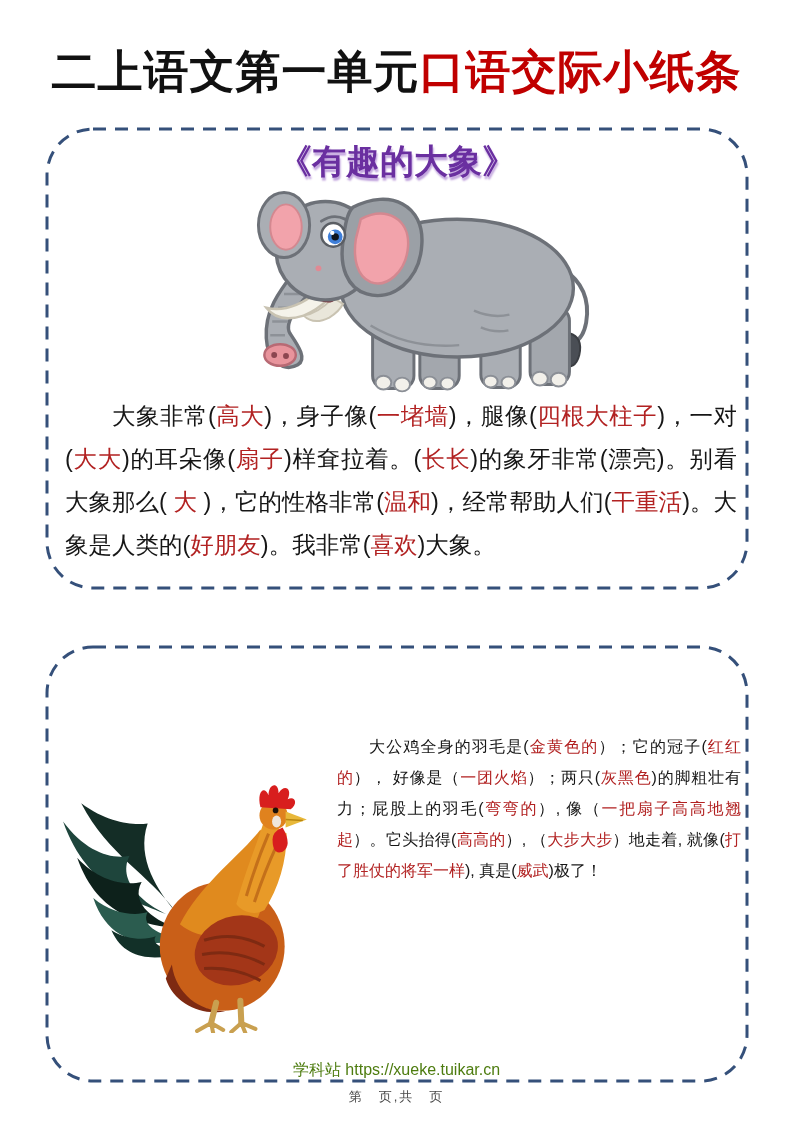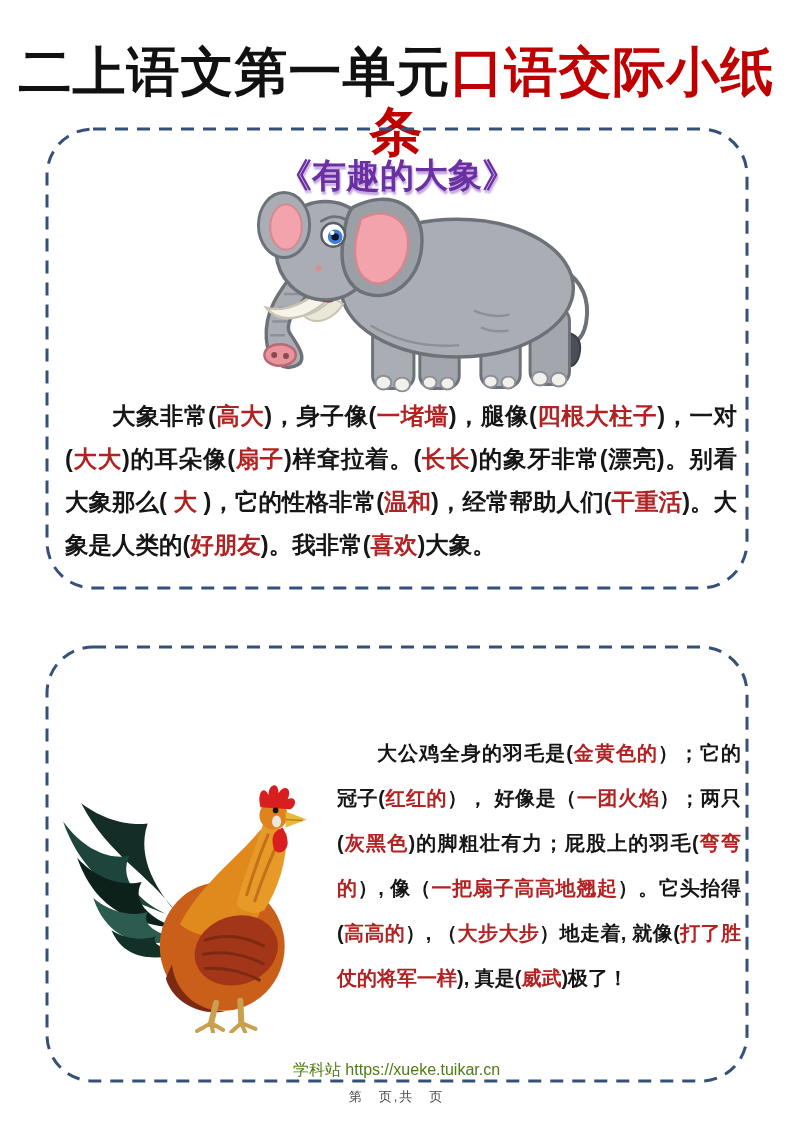--- a/index.html
+++ b/index.html
@@ -6,43 +6,43 @@
   .page{
     position:relative;
     width:793px;height:1122px;
     background:#ffffff;
     font-family:"Liberation Sans","DejaVu Sans",sans-serif;
     overflow:hidden;
   }
   .main-title{
     position:absolute;top:42px;left:0;right:0;
     margin:0;text-align:center;
-    font-size:53px;line-height:60px;font-weight:bold;letter-spacing:1px;
+    font-size:45px;line-height:60px;font-weight:bold;letter-spacing:1px;
     color:#111111;
   }
   .t-red{color:#c00000;}
   .card{position:absolute;left:45px;width:704px;}
   .card1{top:127px;height:463px;}
   .card2{top:645px;height:438px;}
   .border-svg{position:absolute;left:0;top:0;}
   .card-title{
-    position:absolute;left:0;right:0;margin:18px;text-align:center;
+    position:absolute;left:0;right:0;margin:4px;text-align:center;
     font-size:34px;font-weight:bold;color:#6a2fa0;
     text-shadow:1px 3px 2px #c0a2dd;
   }
   .card1 .card-title{top:8px;}
   .card2 .card-title{top:32px;}
   .elephant-img{position:absolute;left:178px;top:50px;width:374px;height:228px;}
   .rooster-img{position:absolute;left:8px;top:118px;width:282px;height:270px;}
   .para{
-    margin:0;font-weight:bold;color:#161616;
+    margin:0;font-weight:normal;color:#161616;
     text-align:justify;text-indent:2em;
   }
   .para1{position:absolute;left:20px;right:12px;top:268px;font-size:23.5px;line-height:43px;}
-  .para2{position:absolute;left:292px;right:8px;top:86px;font-size:20px;line-height:45px;}
+  .para2{position:absolute;left:292px;right:8px;top:86px;font-size:16px;line-height:31px;}
   .red{color:#b22222;}
   .footer-site{
     position:absolute;top:1059px;left:0;right:0;text-align:center;
     font-size:16px;line-height:22px;color:#4d7c0f;
   }
   .footer-page{
     position:absolute;top:1088px;left:0;right:0;text-align:center;
     font-size:13px;line-height:18px;color:#4a4a4a;letter-spacing:2px;
   }
 </style>

